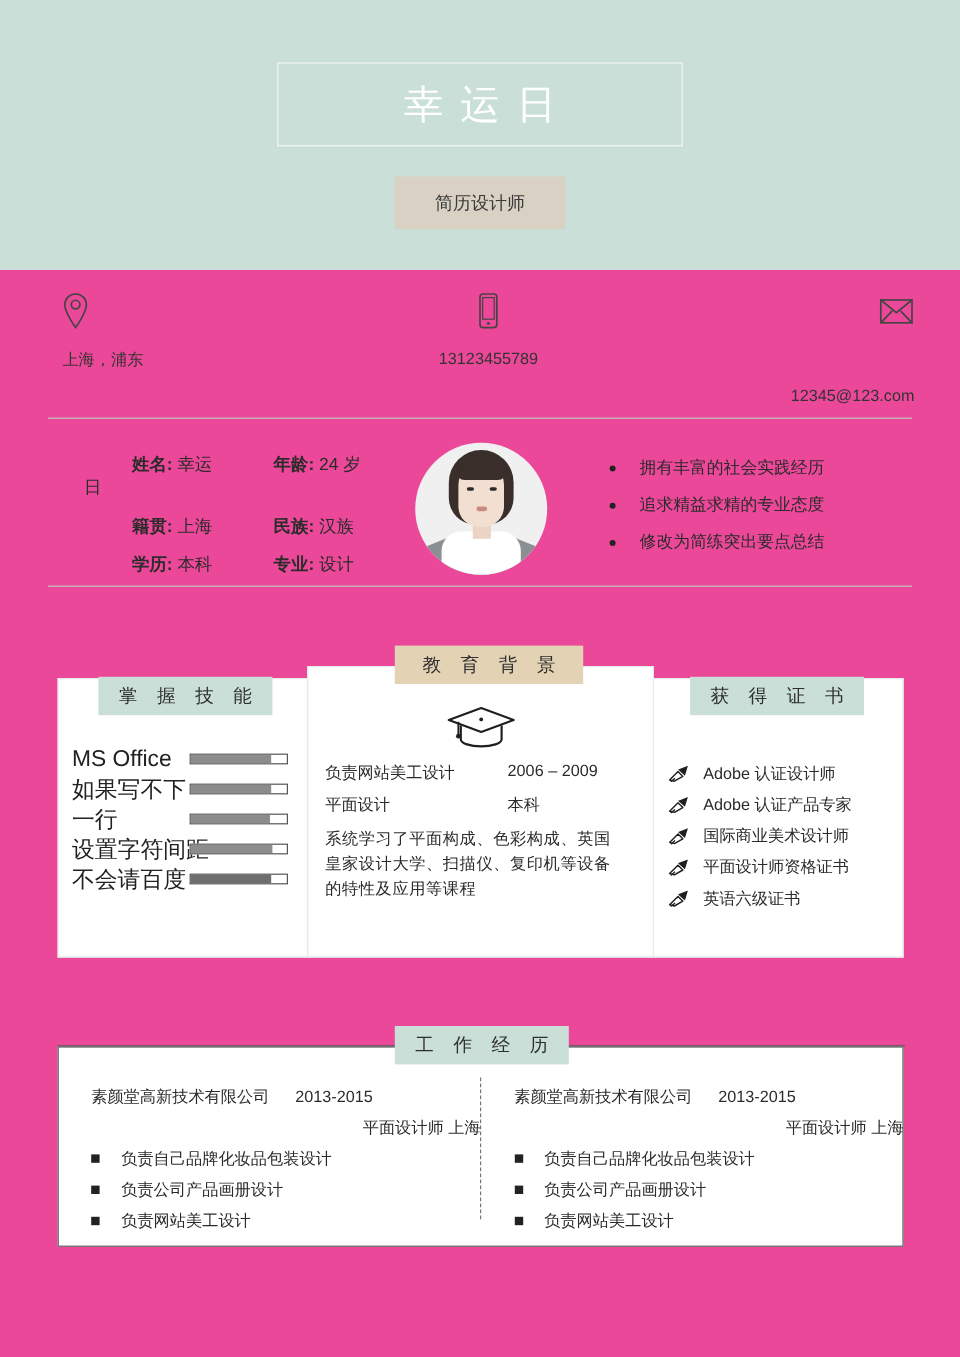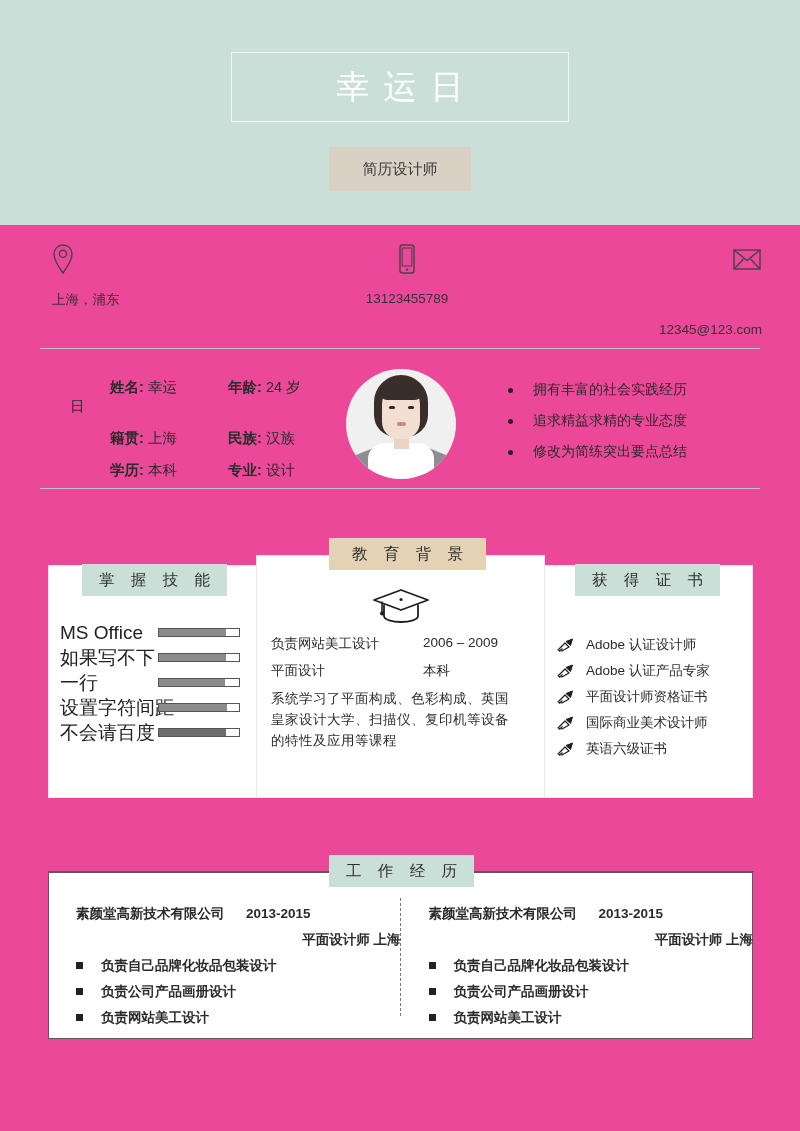--- a/index.html
+++ b/index.html
@@ -164,21 +164,21 @@
   }
   .tag.t-work {
     left: 329px; top: 855px; width: 145px; background: #cadfd8; z-index: 3;
   }
   .work-line-l {
     position: absolute; left: 48px; top: 871px; width: 282px; height: 1px; background: #5a5a5a;
   }
   .work-line-r {
     position: absolute; left: 473px; top: 871px; width: 281px; height: 1px; background: #5a5a5a;
   }
-  .work-cols { position: absolute; left: 48px; top: 872px; width: 705px; height: 167px; display: flex; font-weight: bold; }
+  .work-cols { position: absolute; left: 48px; top: 872px; width: 705px; height: 167px; display: flex; }
   .work-col { flex: 1; padding: 33px 0 0 28px; position: relative; }
   .work-divider {
     position: absolute; left: 400px; top: 898px; height: 118px; width: 0;
     border-left: 1px dashed #777;
   }
   .work-head { font-size: 13.5px; margin-bottom: 8px; }
   .work-head .gap { display: inline-block; width: 14px; }
   .work-sub { font-size: 13.5px; margin-bottom: 8px; text-align: right; }
   .work-item { display: flex; align-items: flex-start; font-size: 13.5px; margin-bottom: 8px; }
   .work-sq {
@@ -379,31 +379,31 @@
       <span>Adobe 认证产品专家</span>
     </div>
     <div class="cert-row">
       <span class="cert-icon">
         <svg width="19" height="15" viewBox="0 0 19 15">
           <path d="M2 12 L9 5 L13 9 L6 13 Z" fill="#fff" stroke="#1f1f1f" stroke-width="1.2" stroke-linejoin="round"></path>
           <path d="M10 3.5 L16.5 1 L14.5 7.5 Z" fill="#1f1f1f" stroke="#1f1f1f" stroke-width="1"></path>
           <path d="M3 13.5 L6.5 10.5" stroke="#1f1f1f" stroke-width="1.1"></path>
         </svg>
       </span>
-      <span>平面设计师资格证书</span>
+      <span>国际商业美术设计师</span>
     </div>
     <div class="cert-row">
       <span class="cert-icon">
         <svg width="19" height="15" viewBox="0 0 19 15">
           <path d="M2 12 L9 5 L13 9 L6 13 Z" fill="#fff" stroke="#1f1f1f" stroke-width="1.2" stroke-linejoin="round"></path>
           <path d="M10 3.5 L16.5 1 L14.5 7.5 Z" fill="#1f1f1f" stroke="#1f1f1f" stroke-width="1"></path>
           <path d="M3 13.5 L6.5 10.5" stroke="#1f1f1f" stroke-width="1.1"></path>
         </svg>
       </span>
-      <span>国际商业美术设计师</span>
+      <span>平面设计师资格证书</span>
     </div>
     <div class="cert-row">
       <span class="cert-icon">
         <svg width="19" height="15" viewBox="0 0 19 15">
           <path d="M2 12 L9 5 L13 9 L6 13 Z" fill="#fff" stroke="#1f1f1f" stroke-width="1.2" stroke-linejoin="round"></path>
           <path d="M10 3.5 L16.5 1 L14.5 7.5 Z" fill="#1f1f1f" stroke="#1f1f1f" stroke-width="1"></path>
           <path d="M3 13.5 L6.5 10.5" stroke="#1f1f1f" stroke-width="1.1"></path>
         </svg>
       </span>
       <span>英语六级证书</span>

